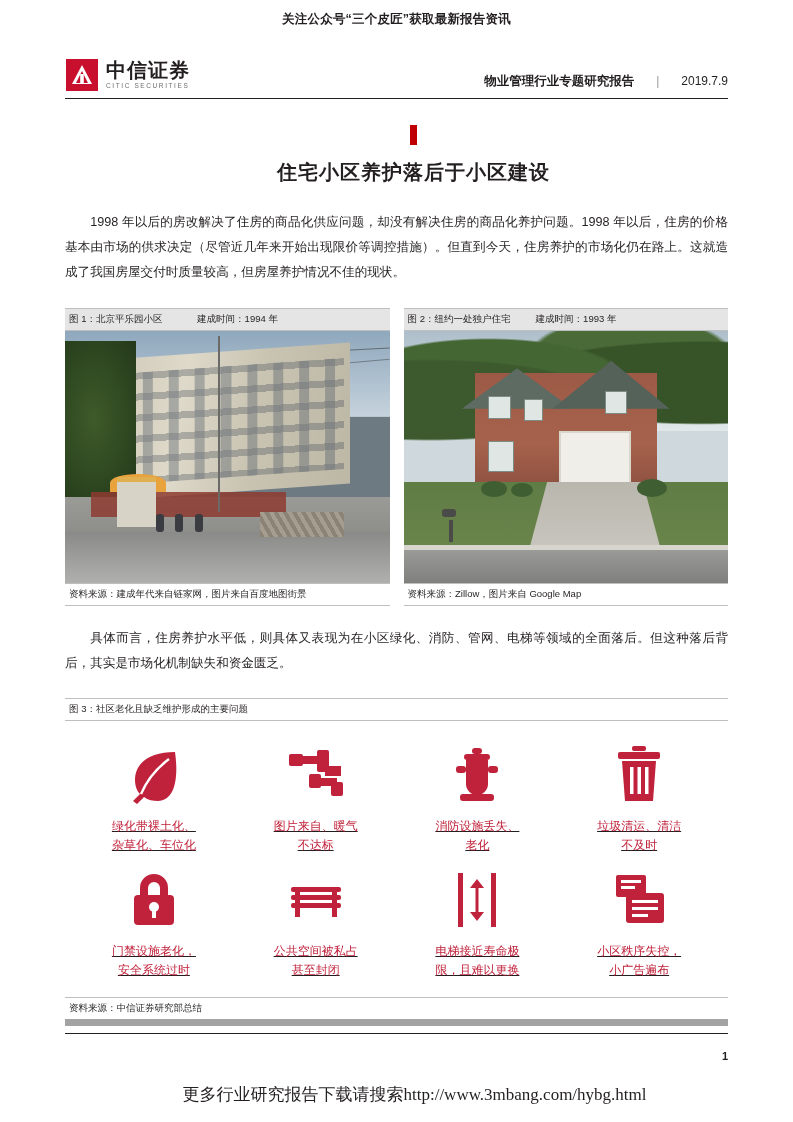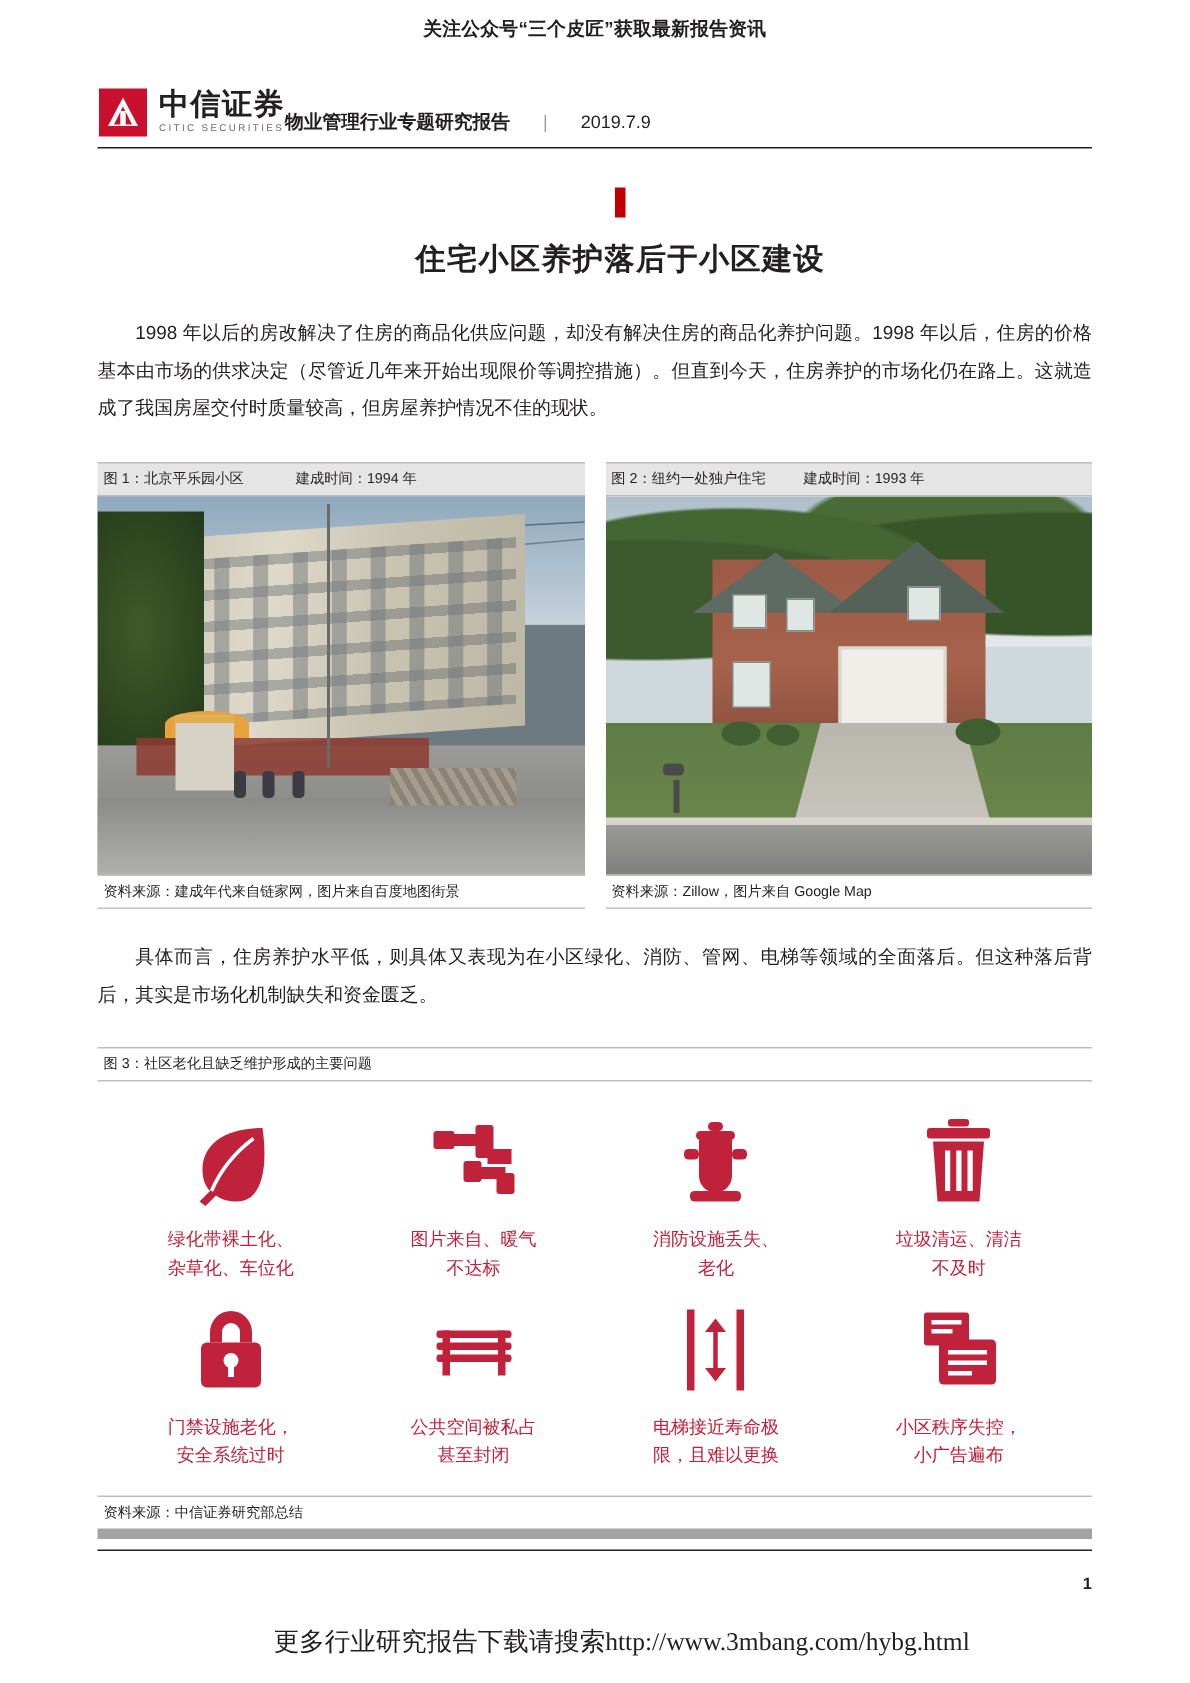--- a/index.html
+++ b/index.html
@@ -29,20 +29,21 @@
     color: #231f20;
     padding-top: 11px;
     letter-spacing: 0.2px;
   }
 
   
   .header {
     margin-top: 12px;
     display: flex;
     align-items: flex-end;
+    justify-content: space-between;
     height: 52px;
   }
   .logo {
     display: flex;
     align-items: center;
     gap: 7px;
   }
   .logo-mark {
     width: 34px;
     height: 34px;
@@ -244,20 +245,21 @@
   .fig3-caption {
     font-family: "Liberation Sans", sans-serif;
     font-size: 9.5px;
     color: #231f20;
     border-top: 1px solid #bfbfbf;
     border-bottom: 1px solid #bfbfbf;
     padding: 4px;
   }
   .fig3-body {
     padding: 22px 8px 10px 8px;
+    text-decoration: underline;
   }
   .icon-grid {
     display: grid;
     grid-template-columns: repeat(4, 1fr);
     row-gap: 14px;
     justify-items: center;
   }
   .cell {
     width: 100%;
     display: flex;

